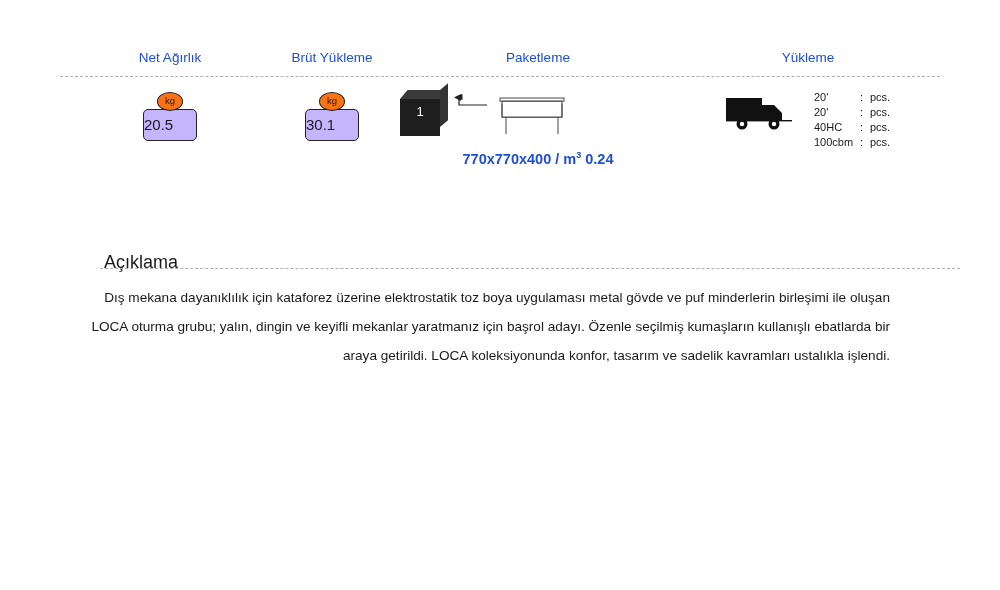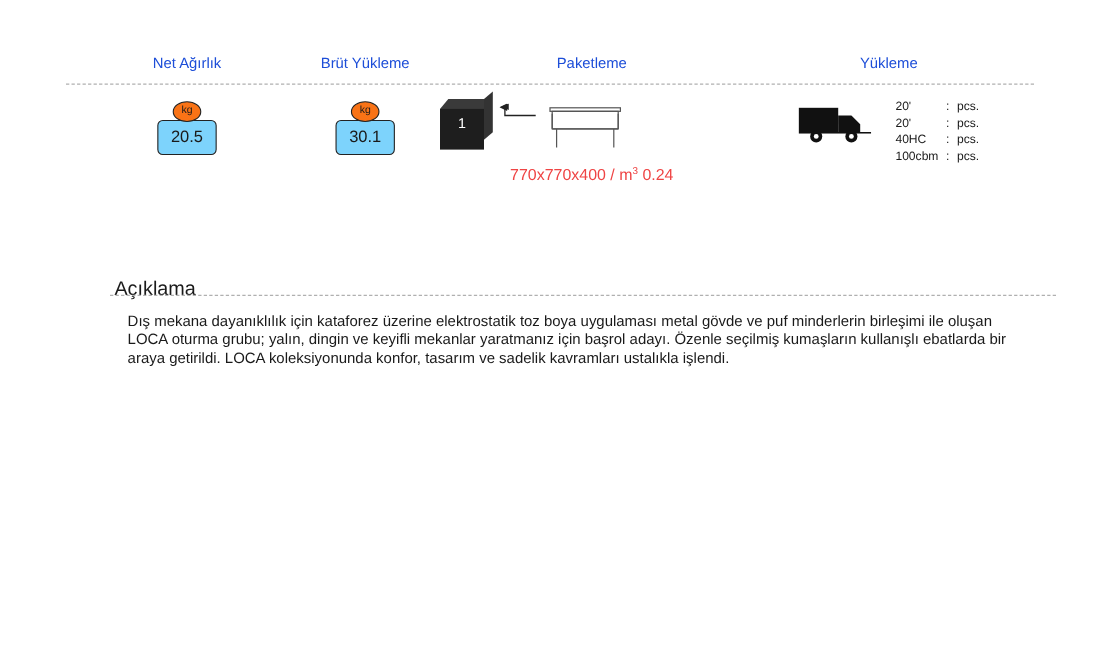--- a/index.html
+++ b/index.html
@@ -77,23 +77,23 @@
     position: relative;
     z-index: 2;
   }
   .kg-box {
     width: 52px;
     height: 30px;
     border: 1.3px solid #222;
     border-radius: 5px;
     margin: 0 auto;
     line-height: 30px;
-    text-align: center;
+    text-align: left;
     font-size: 15px;
-    background: #7dd3fc;
+    background: #c4b5fd;
   }
 
   
   .packaging {
     position: absolute;
     left: 538px;
     top: 88px;
     transform: translateX(-50%);
     width: 320px;
     text-align: center;
@@ -156,22 +156,23 @@
   .furn-icon {
     position: absolute;
     left: 118px;
     top: 4px;
     width: 72px;
     height: 46px;
   }
   .pack-dims {
     margin-top: 2px;
     font-size: 14.5px;
-    color: #ef4444;
+    color: #1d4ed8;
     white-space: nowrap;
+    font-weight: bold;
   }
   .pack-dims sup { font-size: 9px; }
 
   
   .loading {
     position: absolute;
     left: 726px;
     top: 90px;
     width: 230px;
   }
@@ -201,27 +202,27 @@
   
   .desc-title {
     position: absolute;
     left: 104px;
     top: 252px;
     font-size: 18px;
     color: #1a1a1a;
   }
   .desc-body {
     position: absolute;
-    left: 116px;
+    left: 90px;
     top: 283px;
     width: 800px;
     font-size: 13.6px;
-    line-height: 17px;
+    line-height: 29px;
     color: #1a1a1a;
-    text-align: left;
+    text-align: right;
   }
 </style>
 </head>
 <body>
 
 <div class="spec-area">
 
   <div class="spec-header h-net">Net Ağırlık</div>
   <div class="spec-header h-brut">Brüt Yükleme</div>
   <div class="spec-header h-paket">Paketleme</div>

